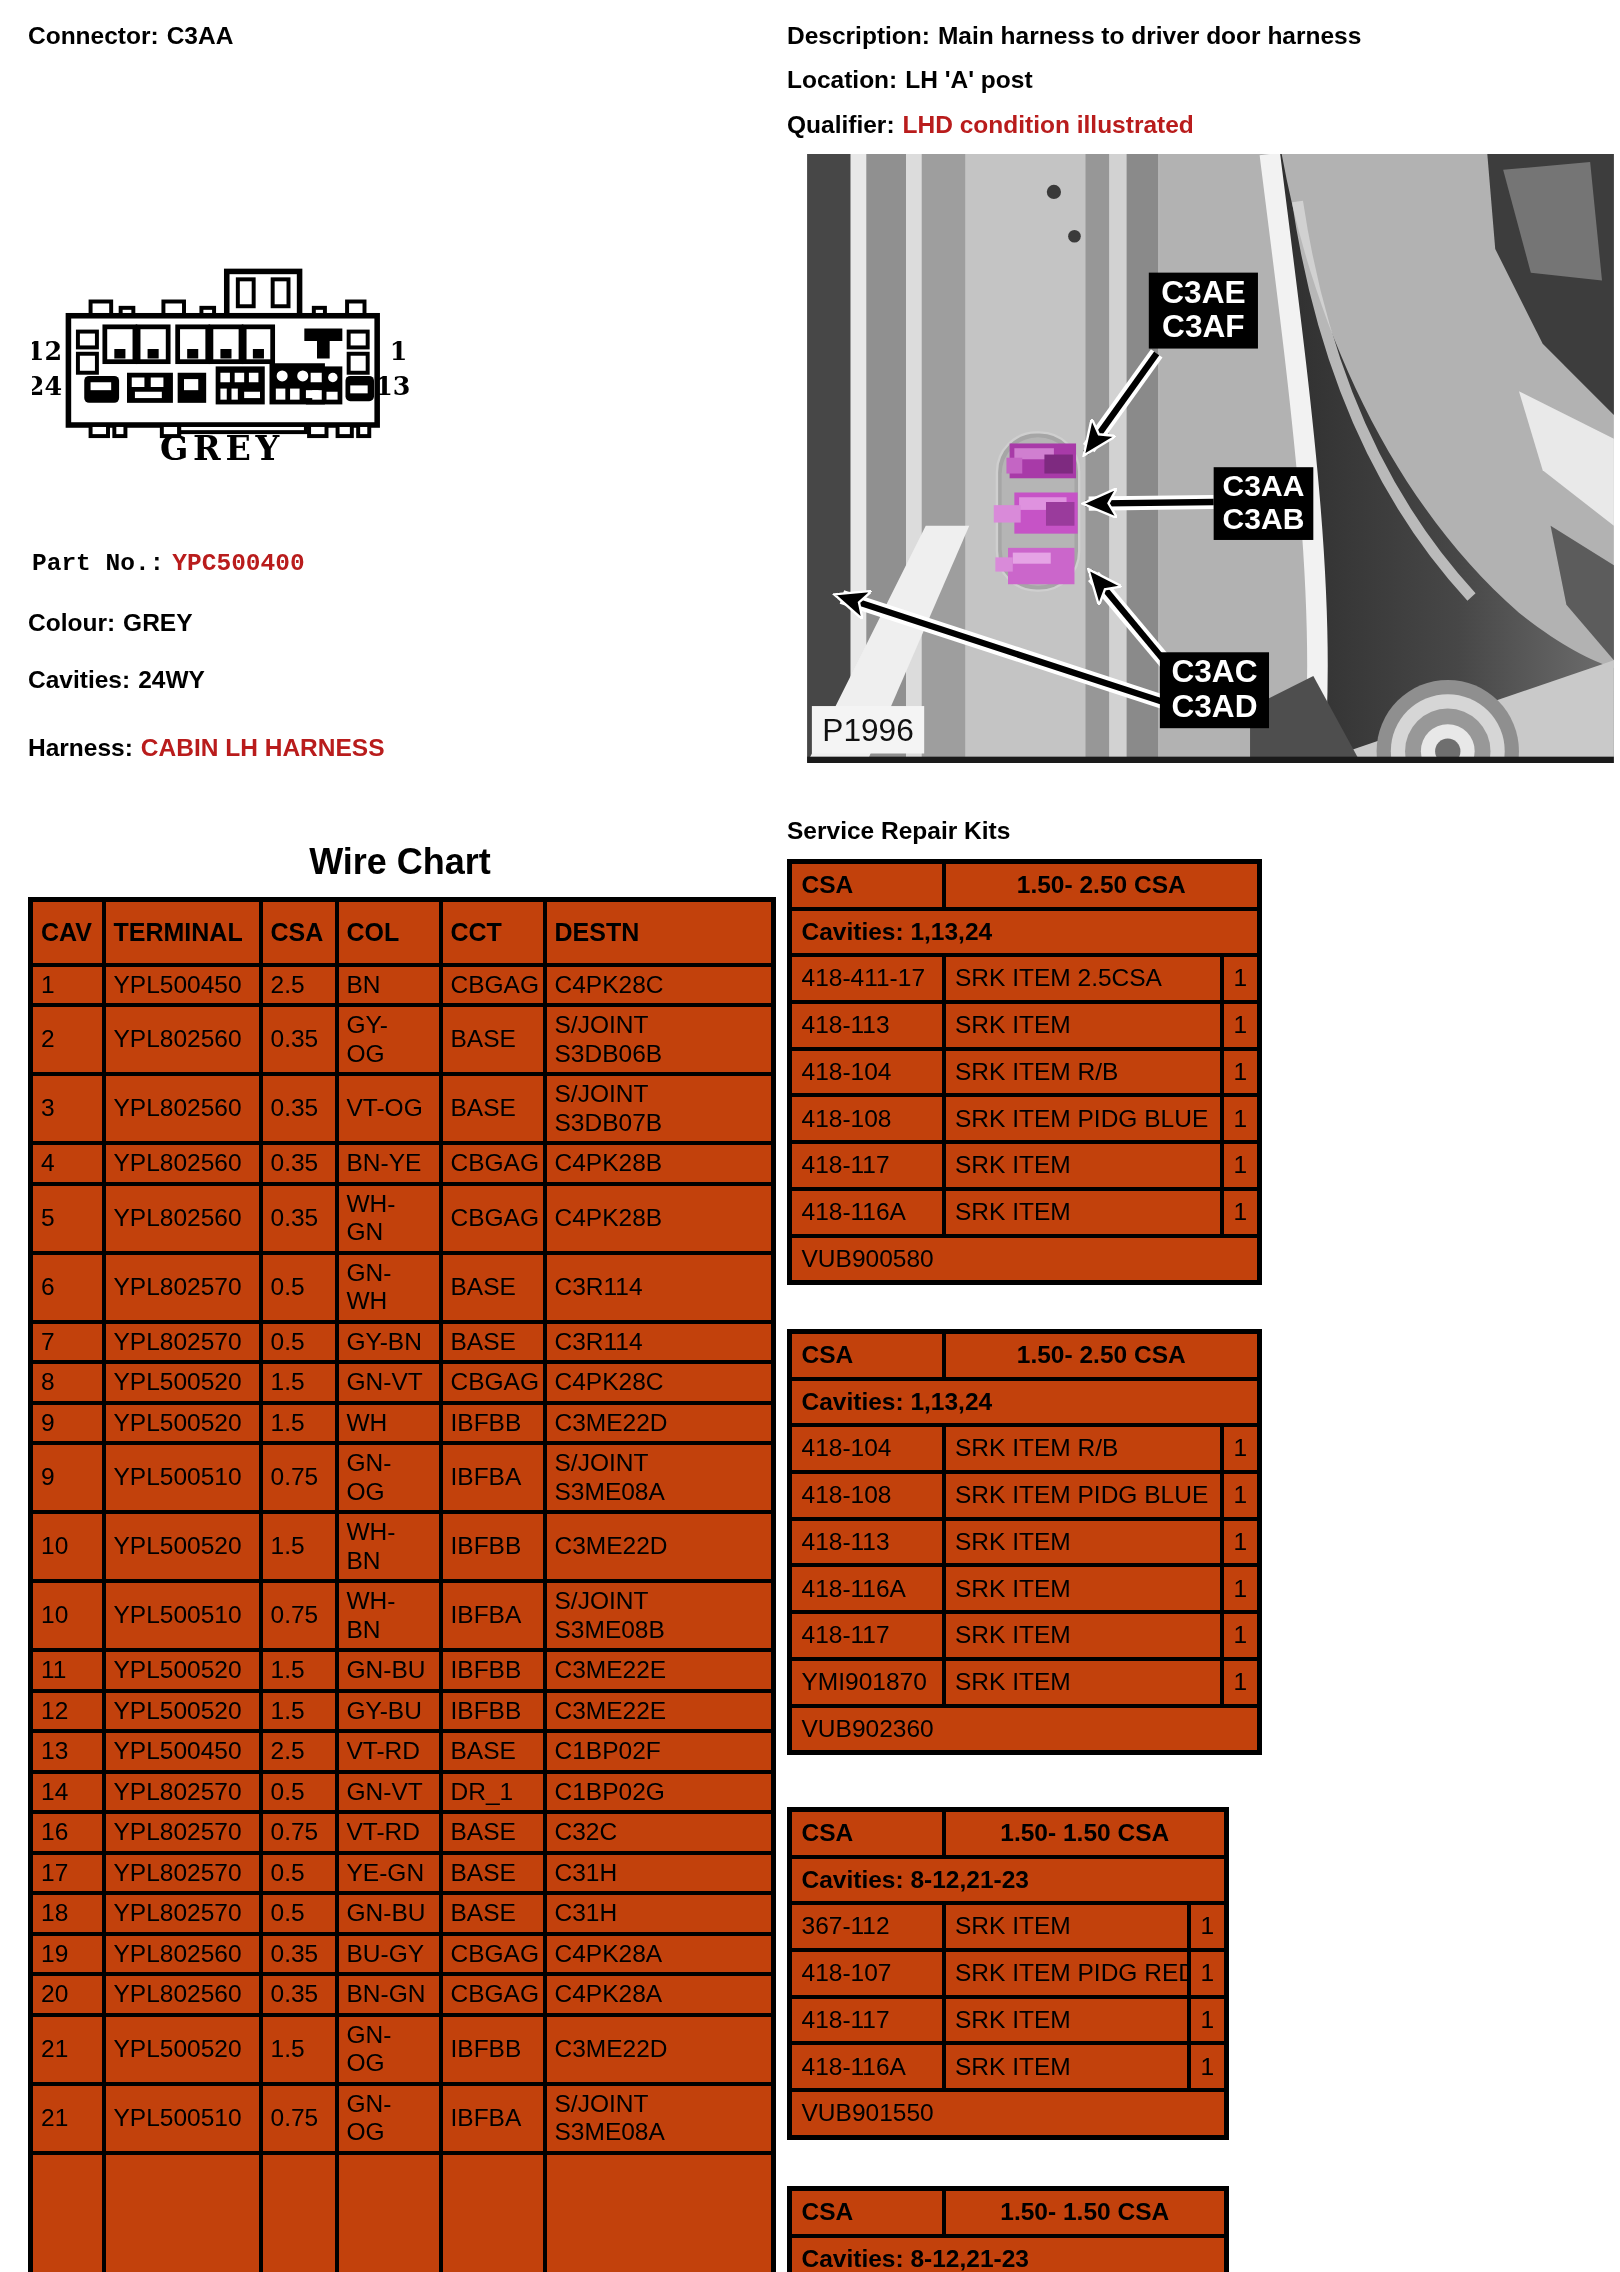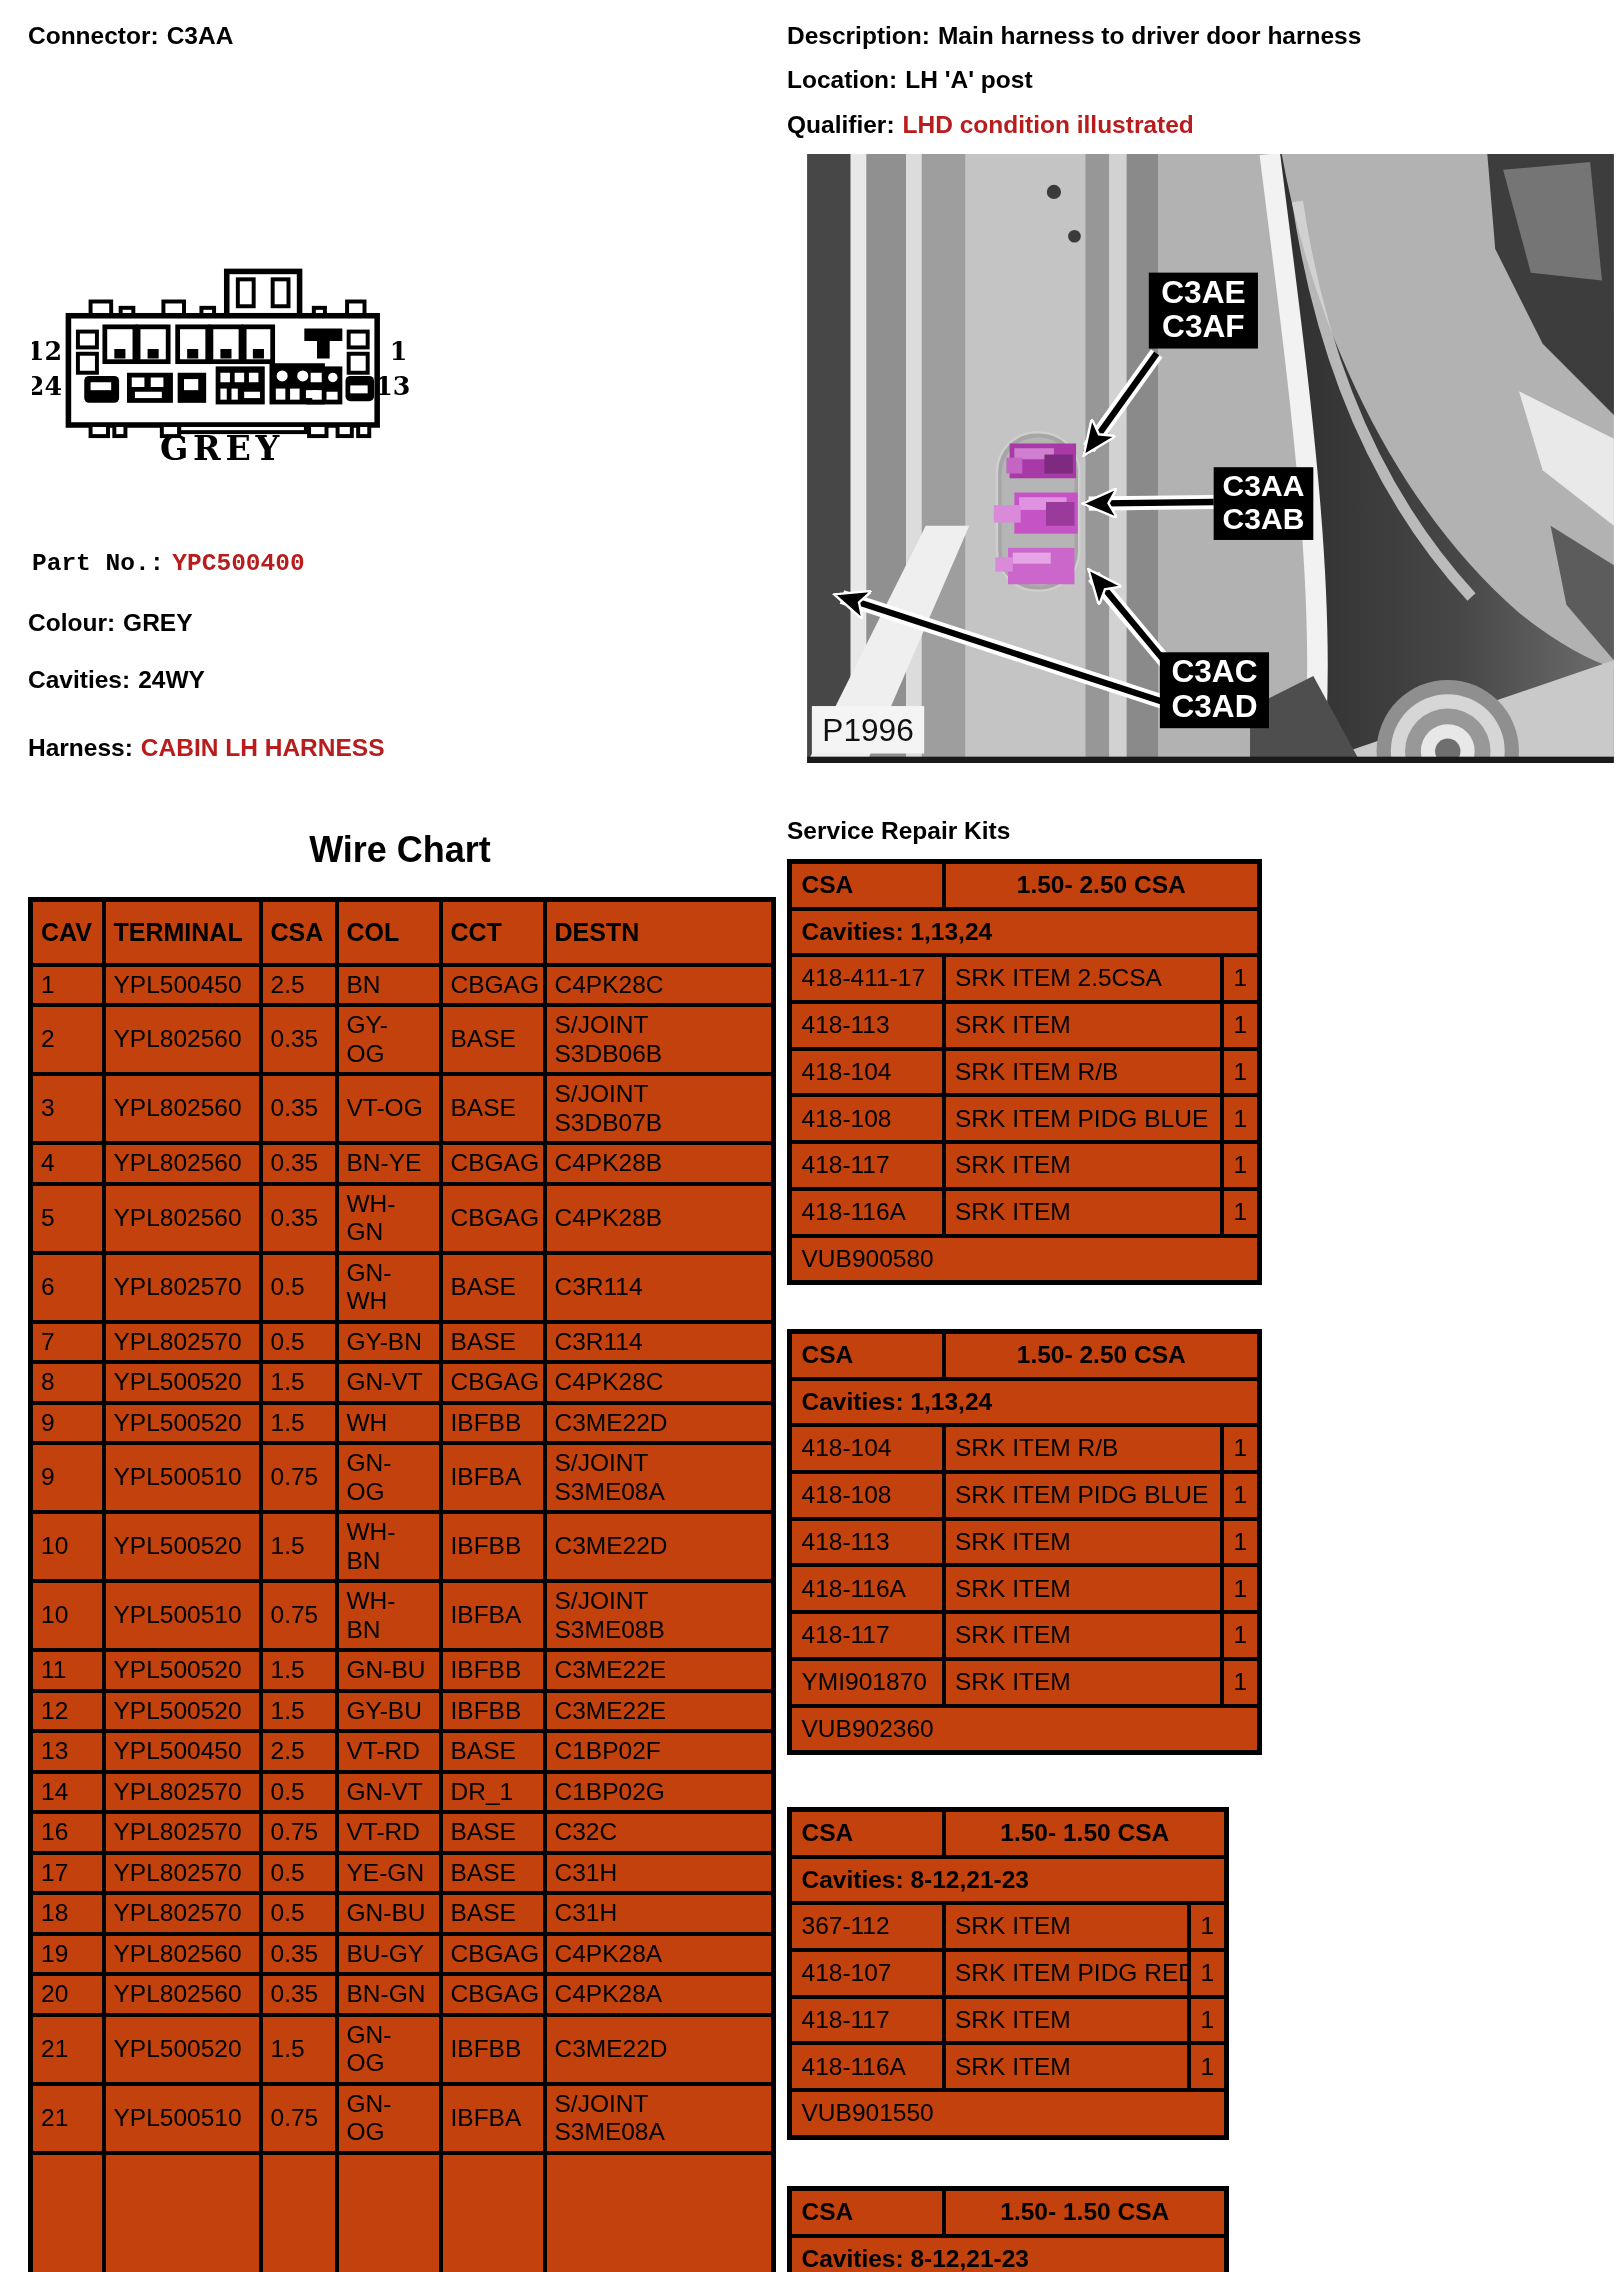--- a/index.html
+++ b/index.html
@@ -2,21 +2,21 @@
 <html style="font-size:12.7px"><head>
 <meta charset="utf-8">
 <style>
   html,body{margin:0;padding:0;background:#ffffff;}
   .page{position:relative;width:1621px;height:2273px;background:#fff;overflow:hidden;
         font-family:"Liberation Sans",sans-serif;color:#000;}
   .abs{position:absolute;}
   .line{font-weight:bold;font-size:24.5px;white-space:nowrap;}
   .line .lbl{margin-right:8px;}
   .green{color:#b91c1c;}
-  .wc-title{font-weight:bold;font-size:36px;text-align:center;width:744px;}
+  .wc-title{font-weight:bold;font-size:36px;text-align:center;width:744px;margin-top:12px;}
   table{border-collapse:collapse;background:#c2410c;}
   .wire{table-layout:fixed;width:744px;border:5.5px solid #000;}
   .wire th,.wire td{border:4px solid #000;font-size:24.5px;line-height:28.5px;padding:4px 8px;
         text-align:left;vertical-align:middle;white-space:pre-line;overflow:hidden;}
   .wire th{font-size:25px;padding:16px 8px;font-weight:bold;}
   .srk-heading{font-weight:bold;font-size:24.5px;}
   .srk{table-layout:fixed;width:100%;border:5.5px solid #000;}
   .srk td{border:4px solid #000;font-size:24.5px;line-height:28.5px;padding:7.1px 9.5px;
         vertical-align:middle;overflow:hidden;white-space:nowrap;}
   .srk td.hdr{font-weight:bold;}

